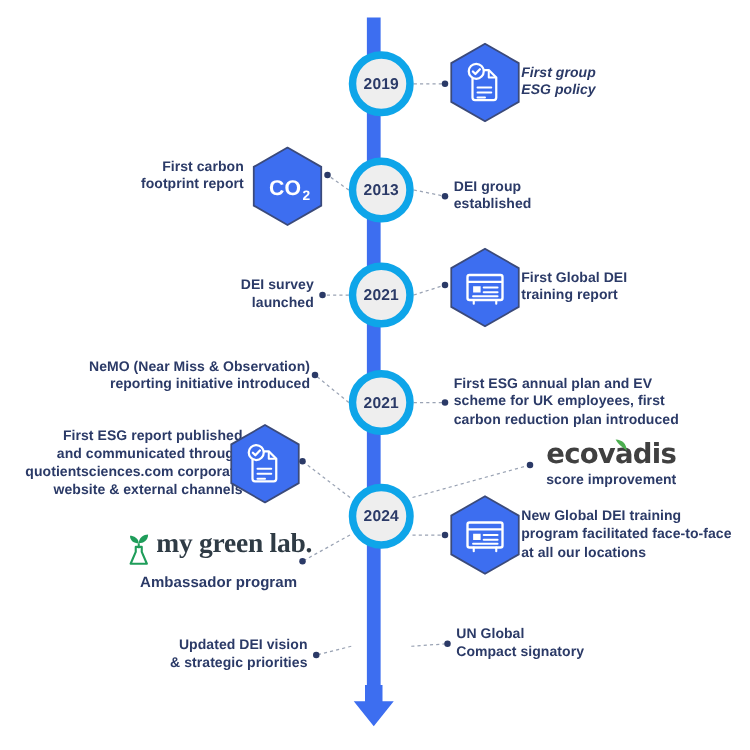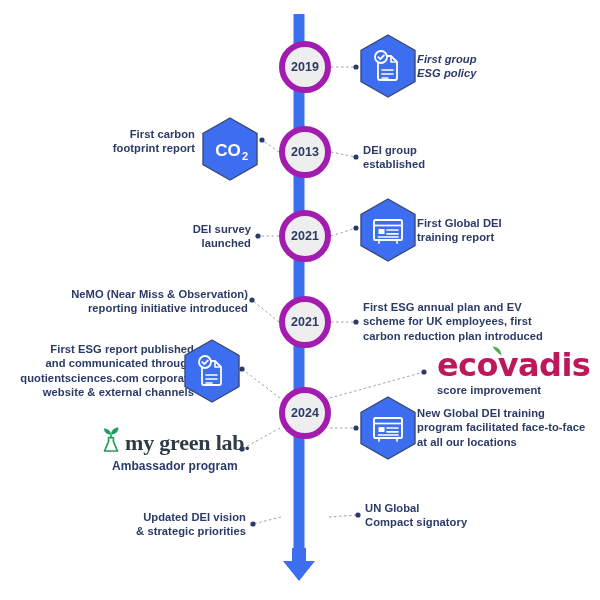--- a/index.html
+++ b/index.html
@@ -50,21 +50,21 @@
     transform: translateX(-50%);
     z-index: 2;
   }
 
   
   .node {
     position: absolute;
     width: 52px; height: 52px;
     border-radius: 50%;
     background: #eeeeee;
-    border: 6px solid #a21caf;
+    border: 6px solid #0ea5e9;
     display: flex;
     align-items: center;
     justify-content: center;
     transform: translate(-50%, -50%);
     z-index: 4;
   }
   .node span {
     font-size: 12.5px;
     font-weight: 700;
     color: #2b3a67;
@@ -95,23 +95,23 @@
   .lbl.left  { text-align: right; transform: translateY(-50%); }
 
   
   .logo {
     position: absolute;
     z-index: 3;
     transform: translateY(-50%);
   }
   .eco-word {
     font-family: "DejaVu Sans", sans-serif;
-    font-size: 32px;
+    font-size: 22px;
     font-weight: 700;
-    color: #be185d;
+    color: #404040;
     letter-spacing: -0.6px;
     line-height: 1;
     position: relative;
     white-space: nowrap;
   }
   .eco-sub {
     font-size: 11.2px;
     font-weight: 600;
     color: #2b3a67;
     margin-top: 3px;
@@ -120,21 +120,21 @@
   .eco-leaf {
     position: absolute;
     left: 54px;
     top: -3px;
     width: 12px;
     height: 12px;
   }
 
   .mgl-row {
     display: flex;
-    align-items: flex-end;
+    align-items: flex-start;
     gap: 3px;
     white-space: nowrap;
   }
   .mgl-word {
     font-family: "Liberation Serif", serif;
     font-size: 22px;
     font-weight: 700;
     color: #2f3b45;
     letter-spacing: -0.2px;
     line-height: 1;

